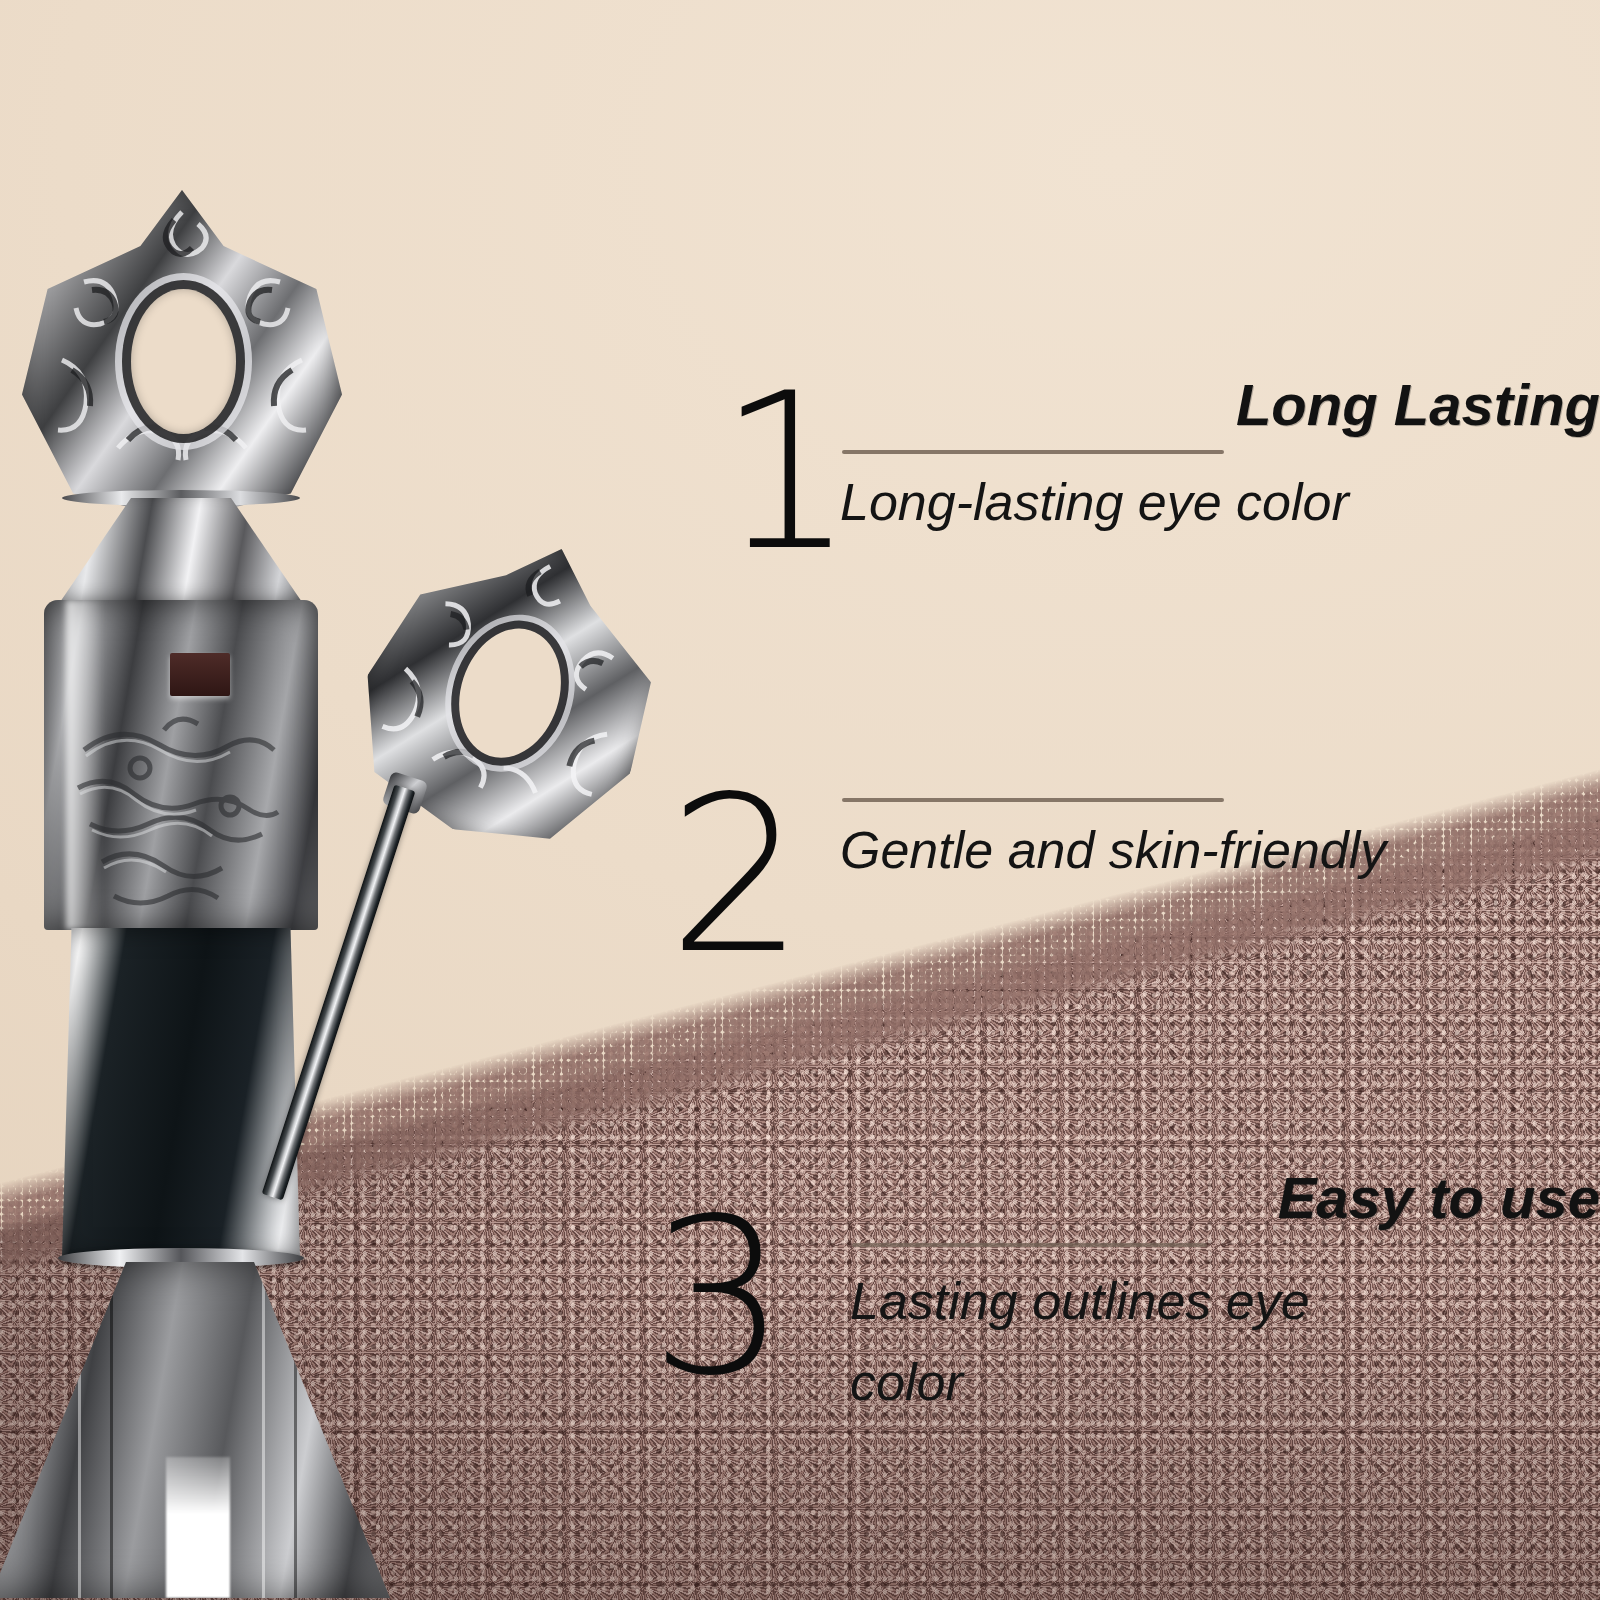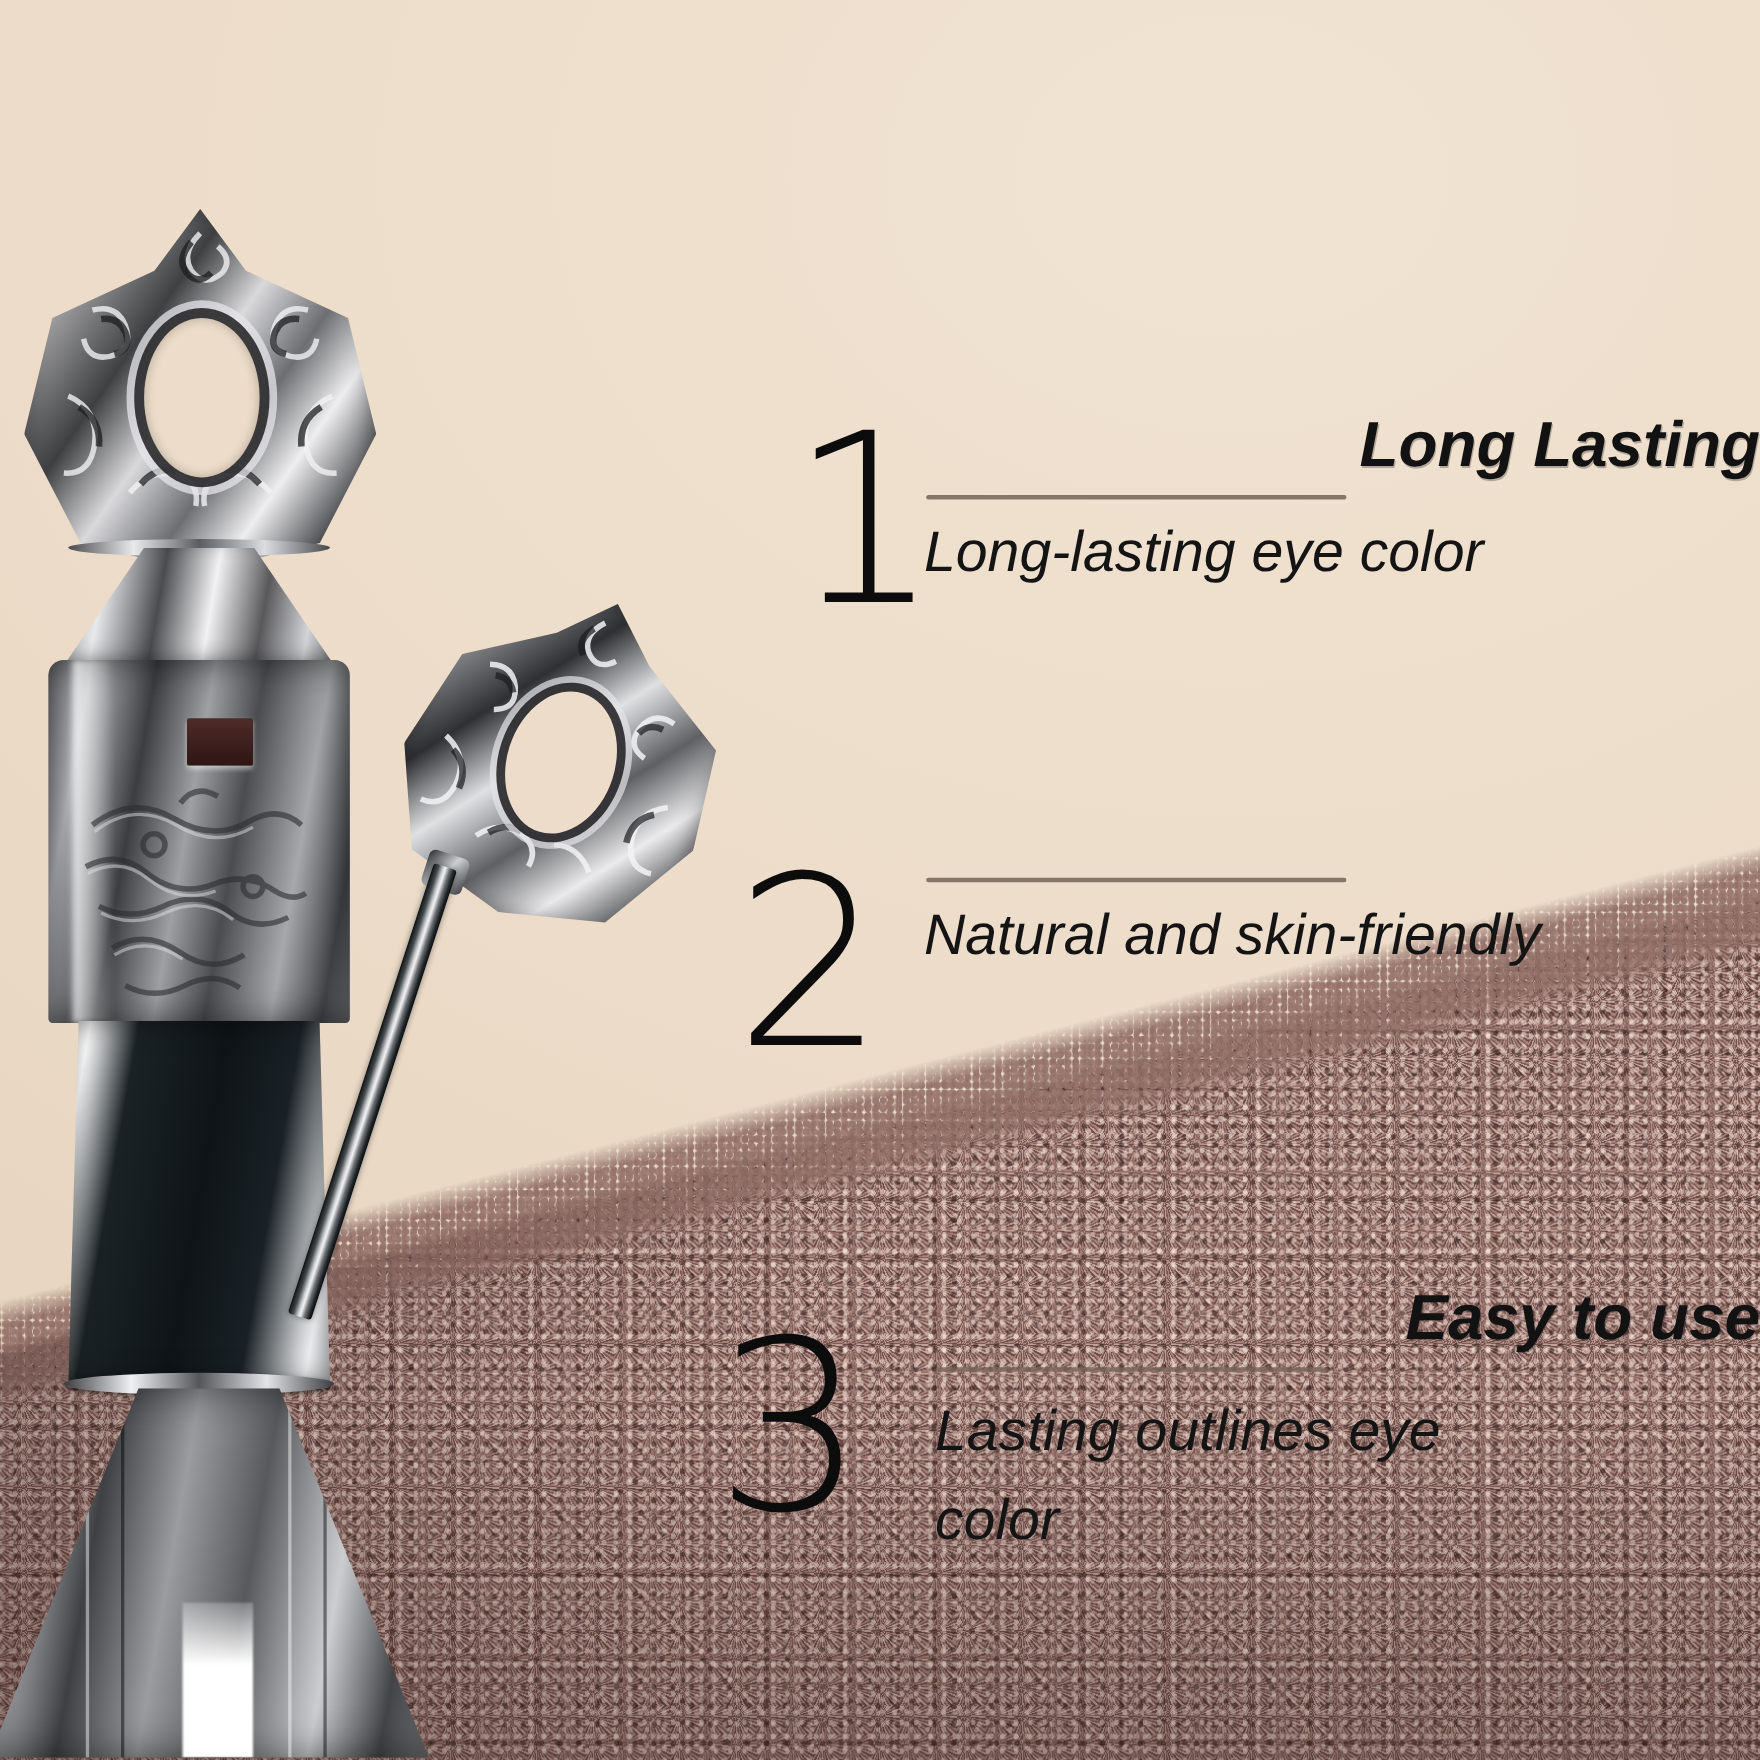--- a/index.html
+++ b/index.html
@@ -347,21 +347,21 @@
       <div class="fhead">Long Lasting</div>
       <div class="frule"></div>
       <div class="fsub nowrap">Long-lasting eye color</div>
     </div>
   </div>
 
   <div class="feature" id="feature-2">
     <div class="num">2</div>
     <div class="ftext">
       <div class="frule"></div>
-      <div class="fsub nowrap">Natural and skin-friendly</div>
+      <div class="fsub nowrap">Gentle and skin-friendly</div>
     </div>
   </div>
 
   <div class="feature" id="feature-3">
     <div class="num">3</div>
     <div class="ftext">
       <div class="fhead">Easy to use</div>
       <div class="frule"></div>
       <div class="fsub nowrap">Lasting outlines eye</div>
       <div class="fsub nowrap">color</div>

